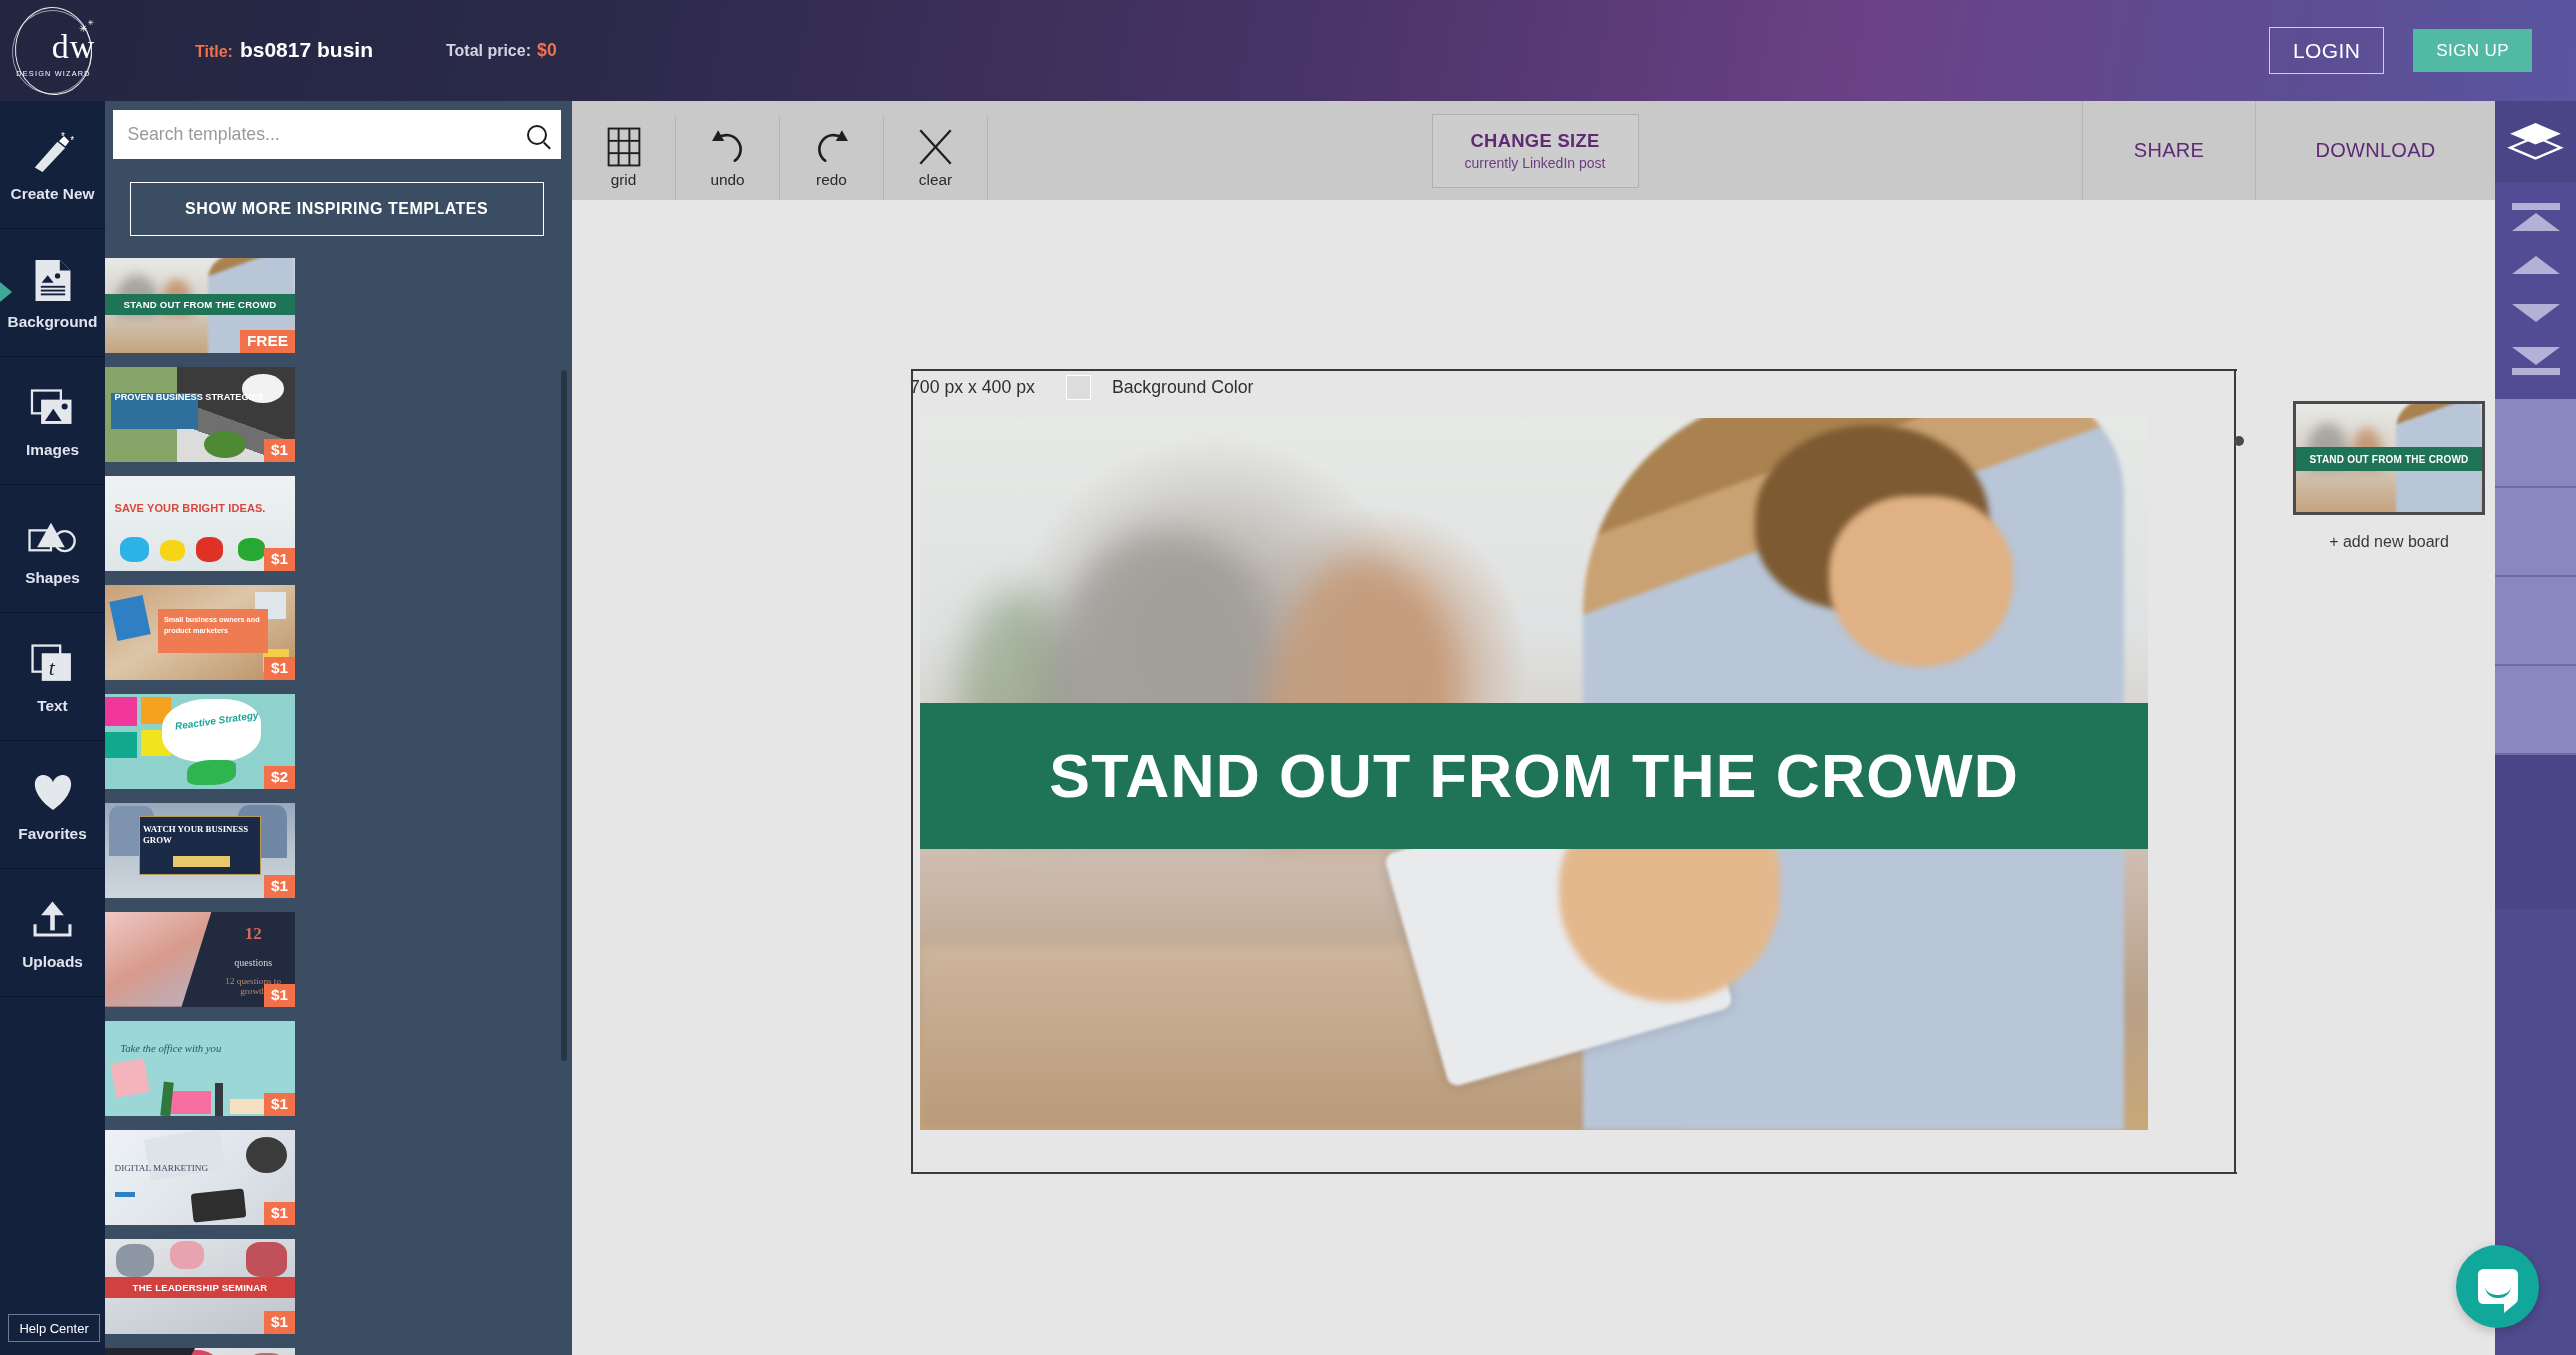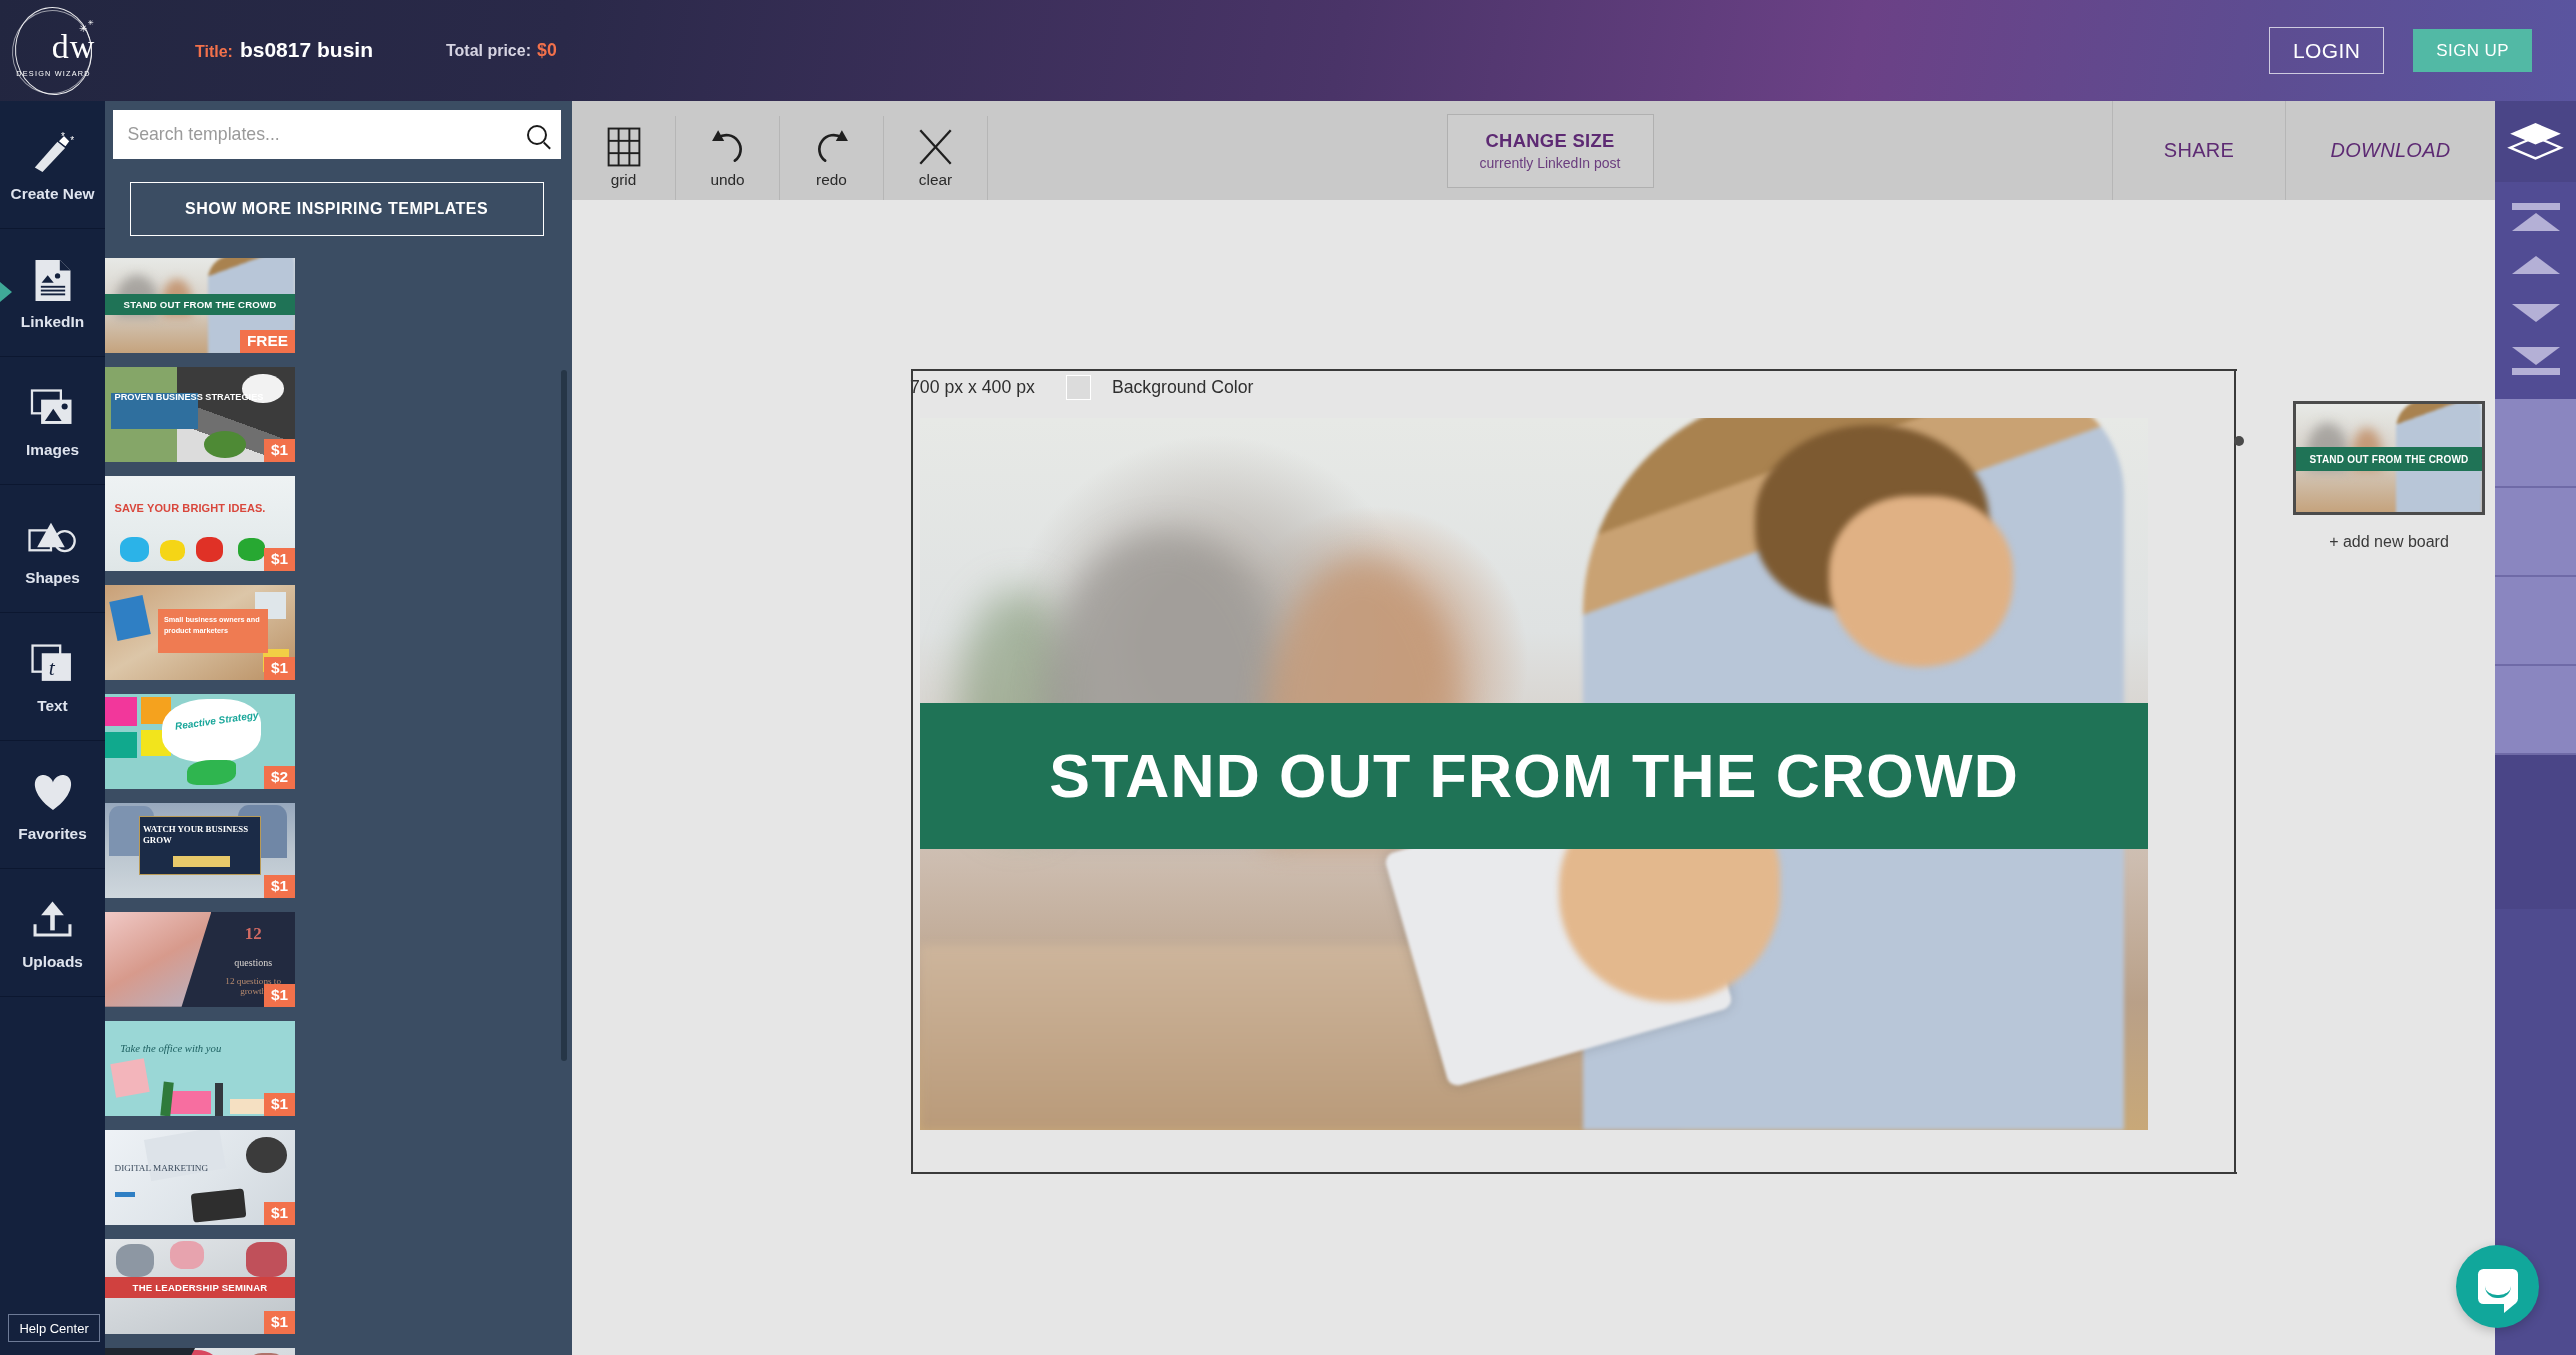--- a/index.html
+++ b/index.html
@@ -236,21 +236,21 @@
         <svg width="38" height="45" viewBox="0 0 50 58">
           <path d="M2 2 h32 l14 14 v40 H2 Z" fill="#e4e7ec"></path>
           <path d="M34 2 v14 h14 Z" fill="#14213d"></path>
           <polygon points="10,32 18,22 26,32" fill="#14213d"></polygon>
           <circle cx="31" cy="23" r="3.5" fill="#14213d"></circle>
           <rect x="9" y="36" width="32" height="2.5" fill="#14213d"></rect>
           <rect x="9" y="41" width="32" height="2.5" fill="#14213d"></rect>
           <rect x="9" y="46" width="32" height="2.5" fill="#14213d"></rect>
         </svg>
       </div>
-      <div class="rail-label">LinkedIn</div>
+      <div class="rail-label">Background</div>
     </div>
 
     <div class="rail-item">
       <div class="rail-icon">
         <svg width="45" height="38" viewBox="0 0 58 50">
           <rect x="2" y="2" width="38" height="30" fill="none" stroke="#e4e7ec" stroke-width="3"></rect>
           <rect x="14" y="14" width="40" height="32" fill="#e4e7ec"></rect>
           <polygon points="19,42 30,26 41,42" fill="#14213d"></polygon>
           <circle cx="45" cy="23" r="4" fill="#14213d"></circle>
         </svg>
@@ -479,21 +479,21 @@
 
     <div id="changesize">
       <div class="cs-main">CHANGE SIZE</div>
       <div class="cs-sub">currently LinkedIn post</div>
     </div>
 
     <div id="toolspacer2"></div>
 
 
     <div class="act-btn">SHARE</div>
-    <div class="act-btn" style="width:210px;font-style:italic;">DOWNLOAD</div>
+    <div class="act-btn" style="width:240px;">DOWNLOAD</div>
   </div>
 
   <div id="canvasarea">
 
     <div id="canvas-meta">
       <span class="dim">700 px x 400 px</span>
       <div id="bgswatch"></div>
       <span class="bglabel">Background Color</span>
     </div>
 

